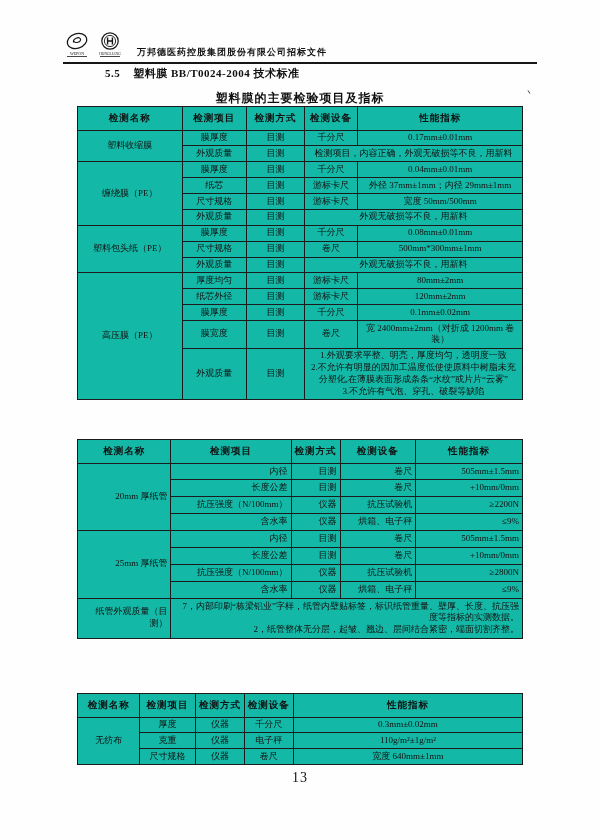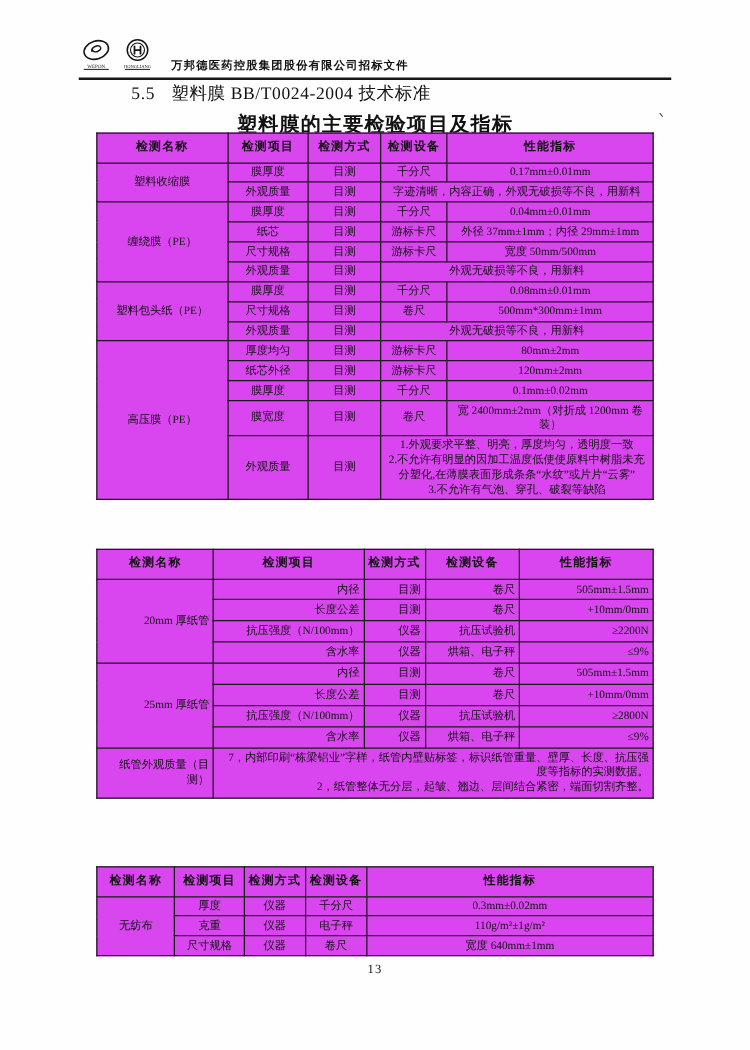--- a/index.html
+++ b/index.html
@@ -4,35 +4,35 @@
 <style>
   html,body{margin:0;padding:0;background:#ffffff;}
   .page{position:relative;width:600px;height:840px;background:#fefefe;overflow:hidden;
         font-family:"Liberation Serif","DejaVu Serif",serif;color:#111;}
   
   .doc-header{position:absolute;left:63px;top:32px;width:474px;height:30px;
               border-bottom:2px solid #161616;display:flex;align-items:flex-end;gap:6px;}
   .logo{flex:0 0 auto;}
   .org-title{font-size:9px;font-weight:700;letter-spacing:1px;padding-bottom:3px;margin-left:8px;}
   
-  .sec-heading{position:absolute;left:105px;font-size:14px;font-weight:400;letter-spacing:.5px;white-space:nowrap;}
+  .sec-heading{position:absolute;left:105px;font-size:11px;font-weight:700;letter-spacing:.5px;white-space:nowrap;}
   .hsp{display:inline-block;width:13px;}
-  .tbl-caption{position:absolute;left:0;width:600px;text-align:center;font-size:16px;font-weight:700;letter-spacing:1px;}
+  .tbl-caption{position:absolute;left:0;width:600px;text-align:center;font-size:12px;font-weight:700;letter-spacing:1px;}
   
   .tbl-wrap{position:absolute;left:77px;}
-  table.spec{border-collapse:collapse;width:446px;table-layout:fixed;background:#d946ef;}
+  table.spec{border-collapse:collapse;width:446px;table-layout:fixed;background:#14b8a6;}
   .spec th,.spec td{border:1px solid #1b1b1b;font-size:9px;text-align:center;
                     vertical-align:middle;padding:1.5px 3px;line-height:1.32;font-weight:400;
                     overflow-wrap:break-word;}
   .spec th{font-weight:700;font-size:9.5px;padding:5px 2px;letter-spacing:1px;}
   .t2 td{padding:2px 3px;text-align:right;}
   .left{text-align:left;padding-left:5px;padding-right:4px;}
   .qline{text-align:center;}
   .notes-cell div{margin:0;}
-  .page-number{position:absolute;left:0;width:600px;top:770px;text-align:center;font-size:10px;letter-spacing:1px;}
+  .page-number{position:absolute;left:0;width:600px;top:770px;text-align:center;font-size:14px;letter-spacing:1px;}
   .scan-mark{position:absolute;font-size:9px;color:#333;}
   .mark1{top:87px;left:525px;}
   .mark2{top:627px;left:492px;}
 </style>
 </head>
 <body>
 
 <div class="page">
 
   <div class="doc-header">
@@ -84,21 +84,21 @@
       <tr>
         <td rowspan="2">塑料收缩膜</td>
         <td>膜厚度</td>
         <td>目测</td>
         <td>千分尺</td>
         <td>0.17mm±0.01mm</td>
       </tr>
       <tr>
         <td>外观质量</td>
         <td>目测</td>
-        <td colspan="2">字迹清晰，内容正确，外观无破损等不良，用新料</td>
+        <td colspan="2">检测项目，内容正确，外观无破损等不良，用新料</td>
       </tr>
       <tr>
         <td rowspan="4">缠绕膜（PE）</td>
         <td>膜厚度</td>
         <td>目测</td>
         <td>千分尺</td>
         <td>0.04mm±0.01mm</td>
       </tr>
       <tr>
         <td>纸芯</td>

